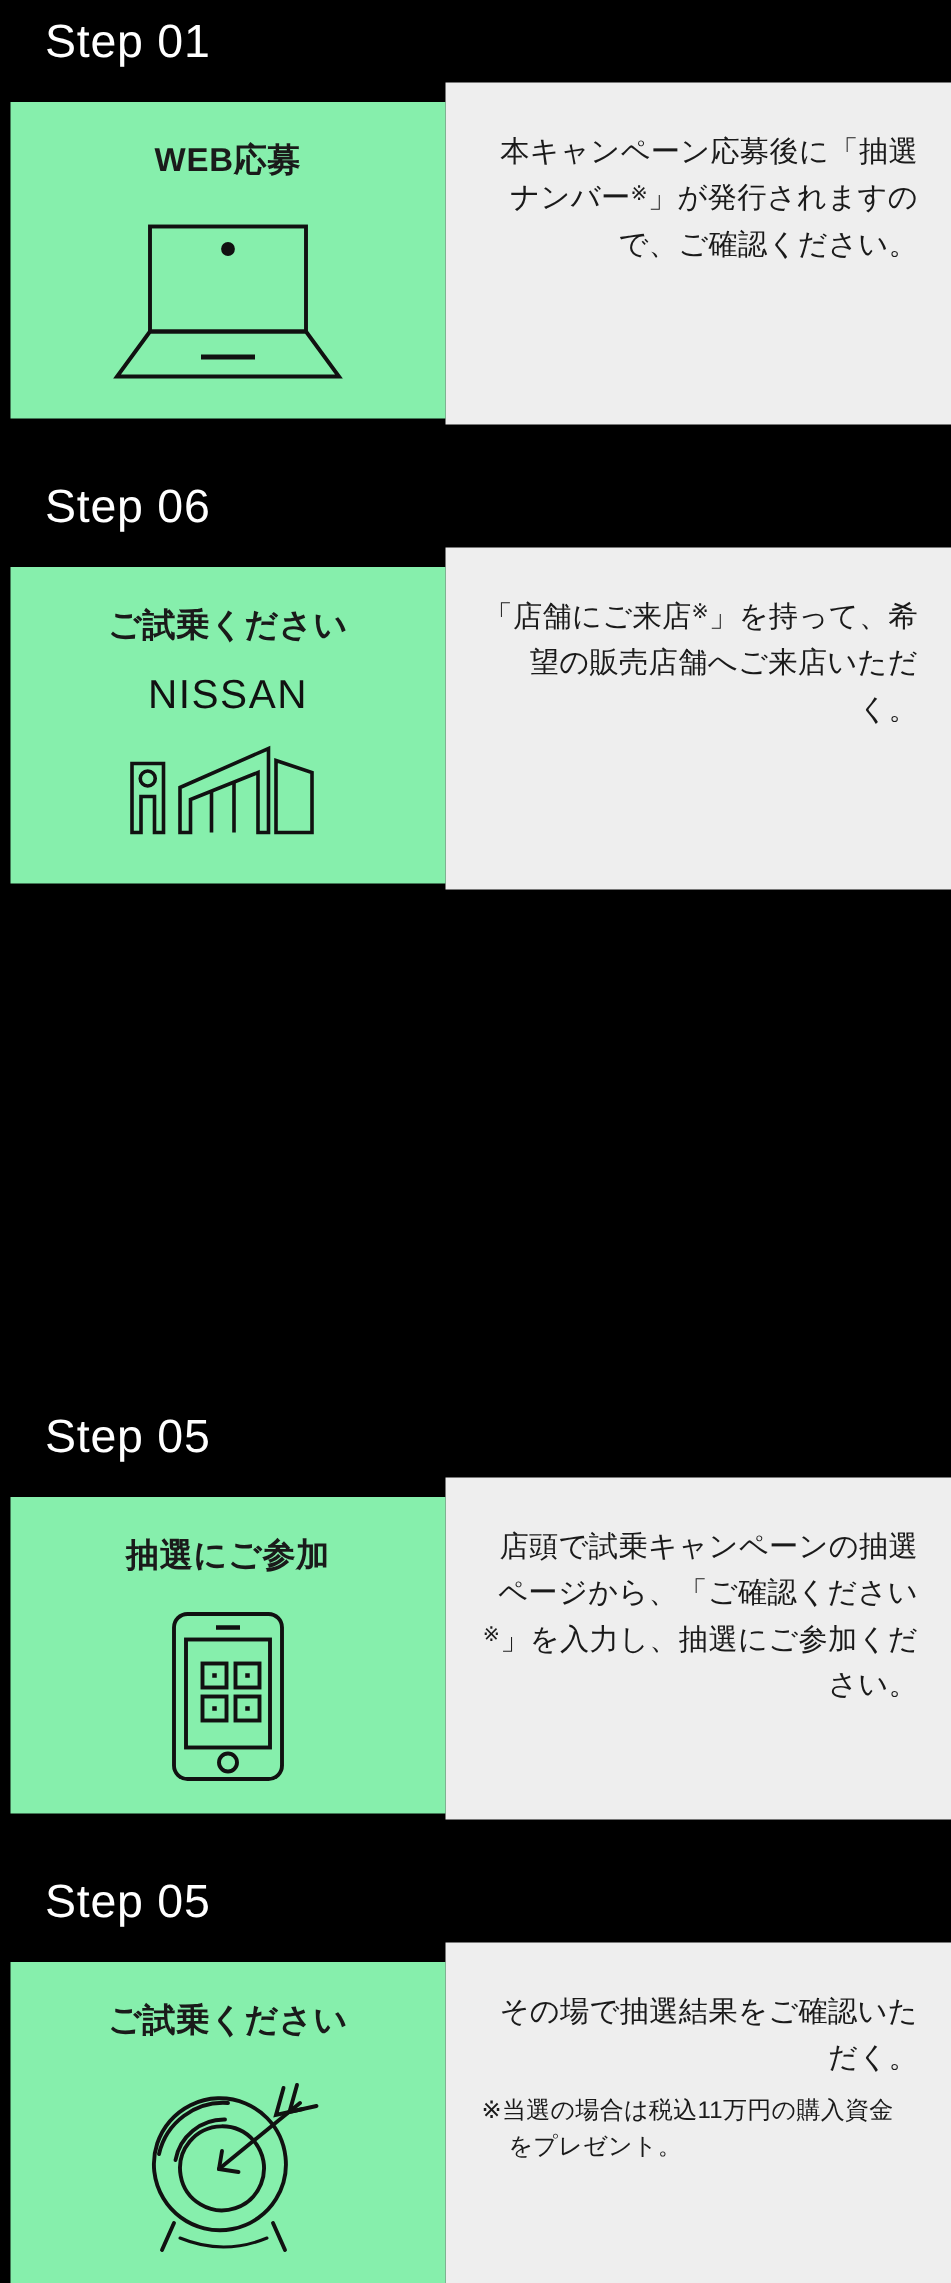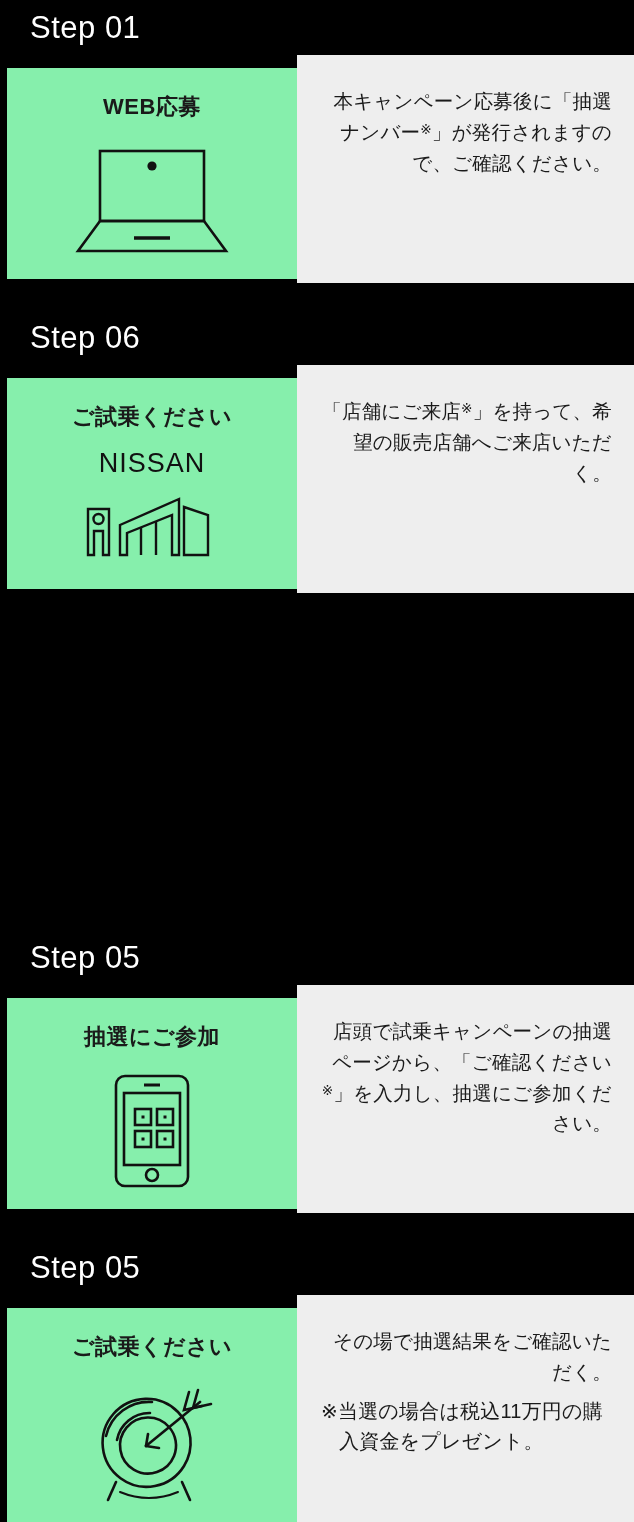--- a/index.html
+++ b/index.html
@@ -103,21 +103,21 @@
   }
 
   .desc-text {
     font-size: 19.5px;
     line-height: 1.58;
     color: #1a1a1a;
     letter-spacing: 0.2px;
     text-align: right;
   }
   .desc-note {
-    font-size: 20px;
+    font-size: 16px;
     line-height: 1.5;
     color: #1a1a1a;
     letter-spacing: 0.2px;
     margin-top: 8px;
     padding-left: 18px;
     text-indent: -18px;
   }
   .ref-mark { font-size: 0.7em; vertical-align: 0.35em; }
 
   

